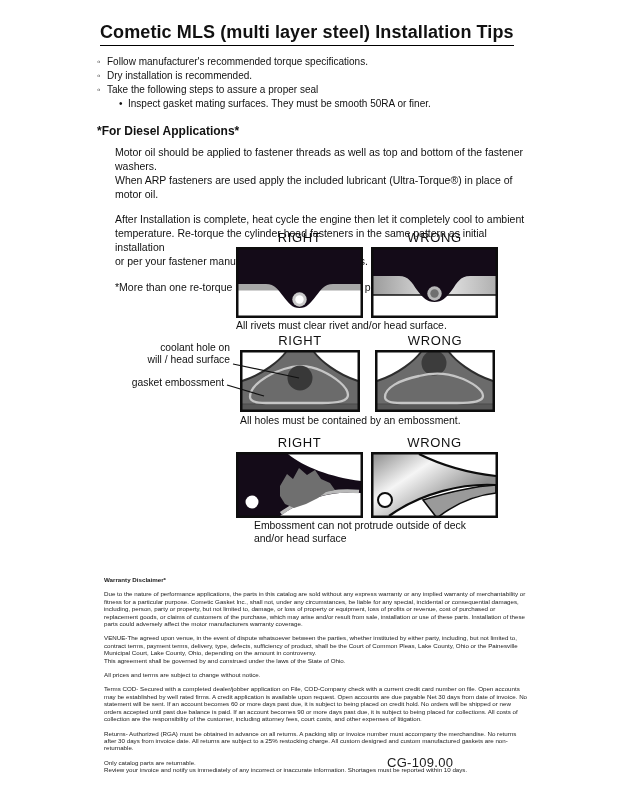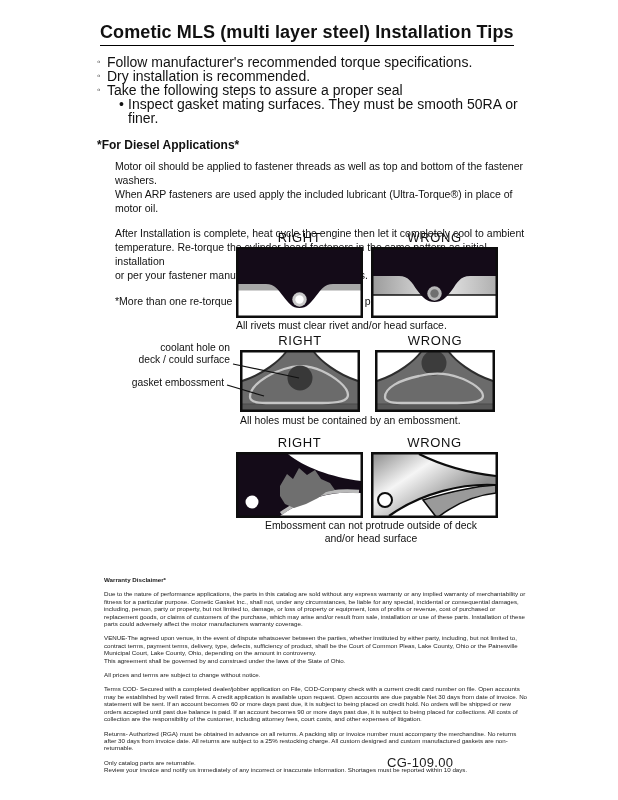--- a/index.html
+++ b/index.html
@@ -7,21 +7,21 @@
     position:relative;width:618px;height:800px;background:#ffffff;
     font-family:"Liberation Sans",sans-serif;color:#111;overflow:hidden;
     margin:0 auto;
   }
   
   .content{position:absolute;top:22px;left:97px;width:436px;}
   .doc-title{
     display:inline-block;font-size:18px;font-weight:bold;margin:0 0 9px 3px;
     padding-bottom:2px;border-bottom:1.6px solid #000;letter-spacing:.1px;
   }
-  .tips{font-size:14px;line-height:14px;}
+  .tips{font-size:10px;line-height:14px;}
   .tip{position:relative;padding-left:10px;}
   .tip::before{content:"\25E6";position:absolute;left:0;top:0;font-size:10px;}
   .subtip{position:relative;padding-left:9px;margin-left:22px;}
   .subtip::before{content:"\2022";position:absolute;left:0;top:0;}
   .section-head{font-size:12px;font-weight:bold;margin:13px 0 0 0;}
   .para{font-size:10.5px;line-height:14px;margin:7px 0 0 18px;}
   .preline{white-space:pre-line;}
   
   .diagrams{position:absolute;top:0;left:0;width:608px;height:560px;padding-left:10px;}
   .dg-head{position:absolute;font-size:13px;letter-spacing:.6px;color:#101010;text-align:center;}
@@ -94,21 +94,21 @@
         <rect x="1.25" y="1.25" width="124.5" height="68.5" fill="none" stroke="#0d0d0d" stroke-width="2.5"></rect>
       </svg>
     </div>
 
     <div class="dg-caption" style="top:320px;left:236px;">All rivets must clear rivet and/or head surface.</div>
 
     <div class="dg-head" style="top:333px;left:240px;width:120px;">RIGHT</div>
     <div class="dg-head" style="top:333px;left:375px;width:120px;">WRONG</div>
 
     <div class="callout preline" style="top:342px;left:108px;width:122px;">coolant hole on
-deck / could surface</div>
+will / head surface</div>
     <div class="callout" style="top:377px;left:102px;width:122px;">gasket embossment</div>
 
     <div class="dg-panel" style="top:350px;left:240px;">
       <svg width="120" height="62" viewBox="0 0 120 62">
         <rect x="0" y="0" width="120" height="62" fill="#6b6b6b"></rect>
         <rect x="2" y="54" width="116" height="6" fill="#585858"></rect>
         <line x1="2" y1="54" x2="118" y2="54" stroke="#4a4a4a" stroke-width="1"></line>
         <path d="M2,2 H46 C40,10 24,24 2,31 Z" fill="#ffffff"></path>
         <path d="M46,2 C40,10 24,24 2,31" fill="none" stroke="#2e2e2e" stroke-width="2"></path>
         <path d="M118,2 H74 C80,10 96,24 118,31 Z" fill="#ffffff"></path>
@@ -162,21 +162,21 @@
         <rect x="0" y="0" width="127" height="66" fill="#ffffff"></rect>
         <path d="M2,2 H48 C72,14 98,21 125,24 L125,33 C92,31 50,41 18,64 L2,64 Z" fill="url(#g3)"></path>
         <path d="M48,2 C72,14 98,21 125,24" fill="none" stroke="#0d0d0d" stroke-width="2.2"></path>
         <path d="M125,33 C92,31 50,41 18,64" fill="none" stroke="#0d0d0d" stroke-width="2.2"></path>
         <path d="M52,48 C78,40 100,34.5 125,33 L125,41 C102,43.5 83,52.5 66,66 Z" fill="#9a9a9a" stroke="#0d0d0d" stroke-width="1.6"></path>
         <circle cx="14" cy="48" r="7" fill="#ffffff" stroke="#0d0d0d" stroke-width="2"></circle>
         <rect x="1.25" y="1.25" width="124.5" height="63.5" fill="none" stroke="#0d0d0d" stroke-width="2.5"></rect>
       </svg>
     </div>
 
-    <div class="dg-caption preline" style="top:520px;left:236px;width:270px;text-align:center;">Embossment can not protrude outside of deck
+    <div class="dg-caption preline" style="top:520px;left:254px;width:270px;">Embossment can not protrude outside of deck
 and/or head surface</div>
 
     <svg class="leaders" width="618" height="560" viewBox="0 0 618 560">
       <line x1="233" y1="364" x2="299" y2="378" stroke="#111" stroke-width="1.2"></line>
       <line x1="227" y1="385" x2="264" y2="396" stroke="#111" stroke-width="1.2"></line>
     </svg>
   </div>
 
   <div class="legal">
     <div class="legal-head">Warranty Disclaimer*</div>

